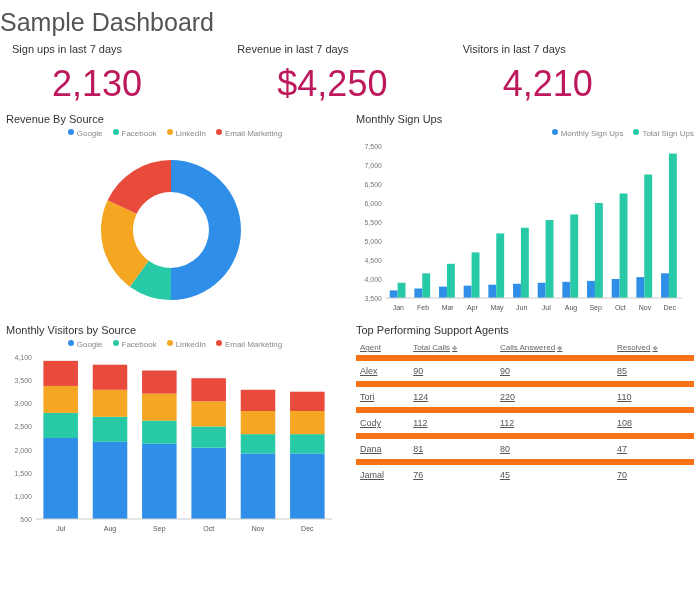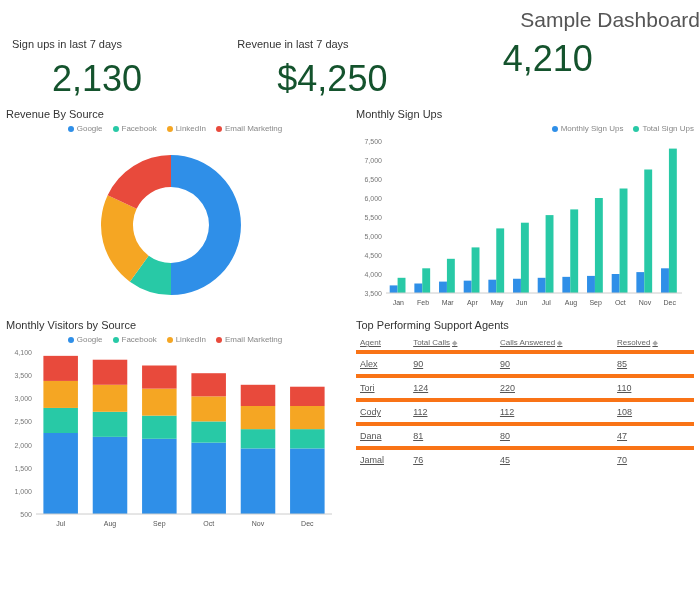--- a/index.html
+++ b/index.html
@@ -1,50 +1,51 @@
 <!DOCTYPE html>
 <html><head>
 <meta charset="utf-8">
 <style>
   *{box-sizing:border-box;margin:0;padding:0;font-family:Arial,Helvetica,sans-serif;}
   body{width:700px;height:611px;background:#fff;overflow:hidden;}
-  .page-title{text-align:right;font-size:21px;color:#555;padding:8px 0 6px;}
+  .page-title{text-align:left;font-size:25px;color:#555;padding:8px 0 6px;}
   .kpis{display:flex;justify-content:space-between;padding:0 12px;}
   .kpi{flex:1;}
   .kpi-label{font-size:11px;color:#333;margin-bottom:8px;}
-  .kpi-value{font-size:36px;font-weight:500;color:#14532d;padding-left:40px;}
+  .kpi-value{font-size:36px;font-weight:500;color:#be185d;padding-left:40px;}
   .grid{display:flex;flex-wrap:wrap;padding:8px 6px 0;gap:12px;}
   .panel{flex:1 1 calc(50% - 12px);min-width:300px;}
   .panel-title{font-size:11px;color:#333;margin-bottom:4px;}
   .legend{display:flex;gap:10px;justify-content:center;font-size:8px;color:#888;flex-wrap:wrap;margin-bottom:4px;}
-  .legend span{display:flex;align-items:center;gap:3px;}
+  .legend span{display:flex;gap:3px;}
   .dot{width:6px;height:6px;border-radius:50%;display:inline-block;}
   svg{display:block;}
   .axis-tick{font-size:7px;fill:#777;}
   .cat-tick{font-size:7px;fill:#555;}
   table{width:100%;border-collapse:collapse;font-size:9px;color:#555;text-decoration:underline;}
   th{font-size:8px;color:#666;text-align:left;padding:3px 4px;font-weight:400;}
-  td{padding:5px 4px;border-top:4px solid #f97316;}
+  td{padding:5px 4px;border-top:6px solid #f97316;}
   th .sort{color:#aaa;font-size:7px;margin-left:2px;}
 </style>
 </head>
 <body>
 
 <div class="page-title">Sample Dashboard</div>
 
 <div class="kpis">
   <div class="kpi">
     <div class="kpi-label">Sign ups in last 7 days</div>
     <div class="kpi-value">2,130</div>
   </div>
   <div class="kpi">
     <div class="kpi-label">Revenue in last 7 days</div>
     <div class="kpi-value">$4,250</div>
   </div>
   <div class="kpi">
+    <div class="kpi-label">Visitors in last 7 days</div>
     <div class="kpi-value">4,210</div>
   </div>
 </div>
 
 <div class="grid">
 
   <div class="panel">
     <div class="panel-title">Revenue By Source</div>
     <div class="legend">
       <span>

